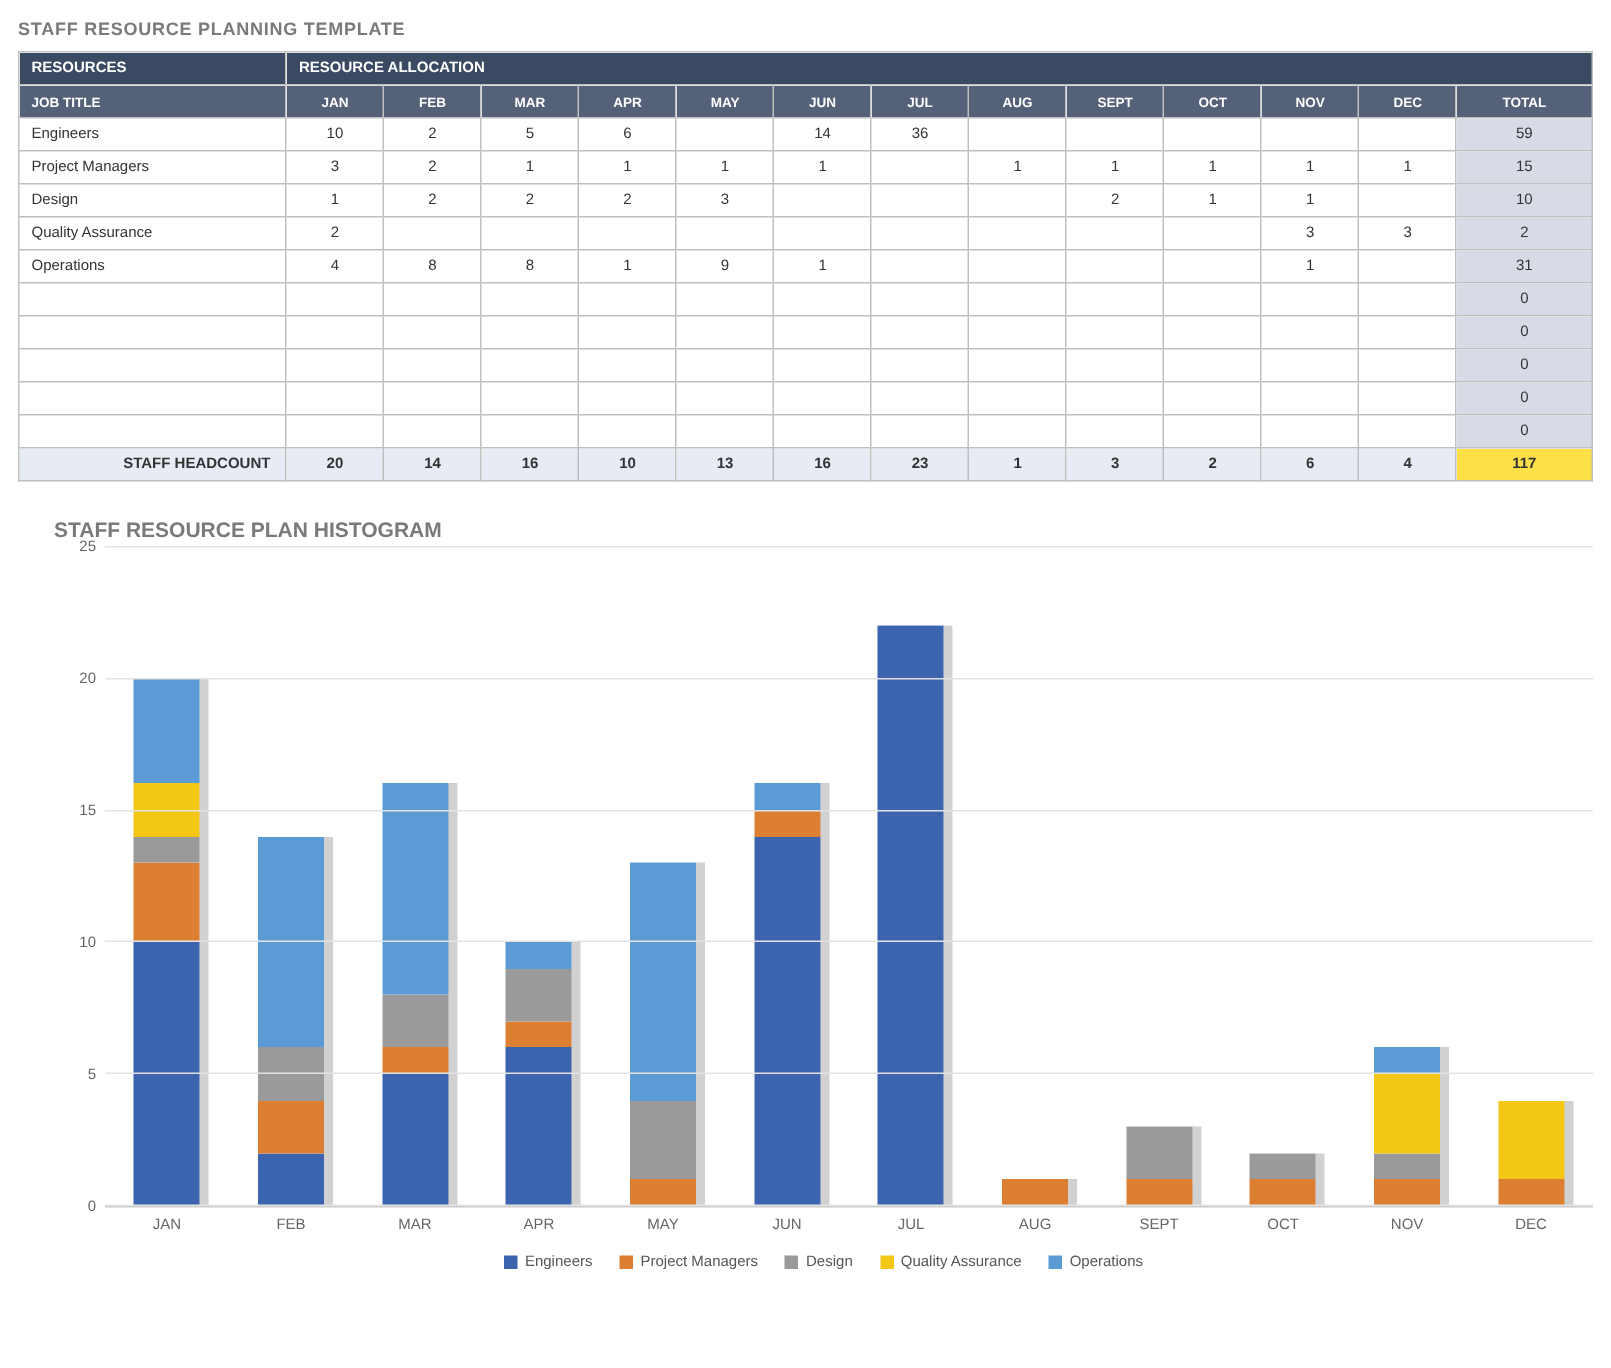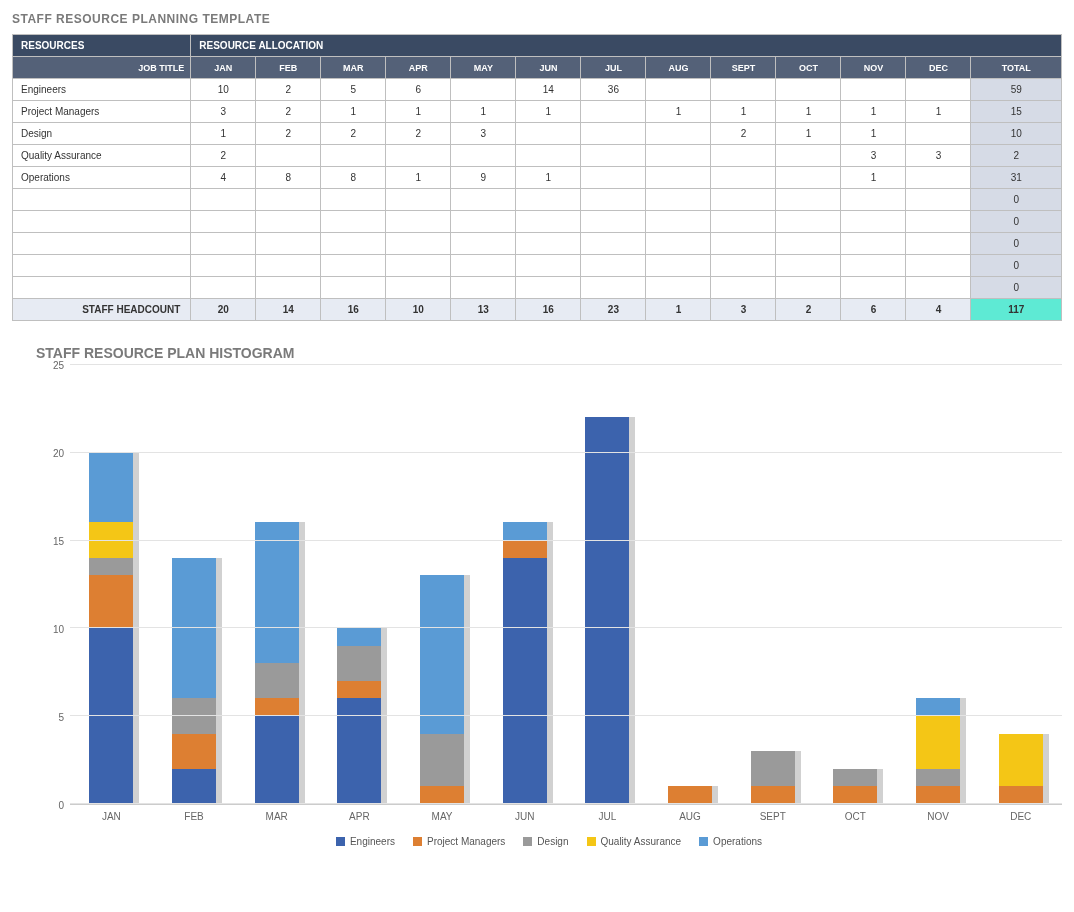--- a/index.html
+++ b/index.html
@@ -40,35 +40,35 @@
     font-weight: 700;
     text-align: left;
     padding-left: 8px;
   }
   tr.hdr2 th {
     background: #546178;
     color: #fff;
     font-weight: 700;
     font-size: 9px;
   }
-  tr.hdr2 th.left { text-align: right; margin-top: 24px; }
+  tr.hdr2 th.left { text-align: left; margin-top: 24px; }
   td.totalcell {
     background: #d6dbe6;
     font-weight: 400;
   }
   tr.footer td {
     background: #e7ebf3;
     font-weight: 700;
   }
   tr.footer td.lbl {
     text-align: right;
     padding-right: 10px;
   }
   tr.footer td.grand {
-    background: #5eead4;
+    background: #fde047;
   }
   h2.chart-title {
     font-size: 14px;
     font-weight: 700;
     color: #7a7a7a;
     margin: 24px 0 4px 24px;
   }
   .chart-wrap {
     width: 1050px;
     padding: 0 0 0 24px;

